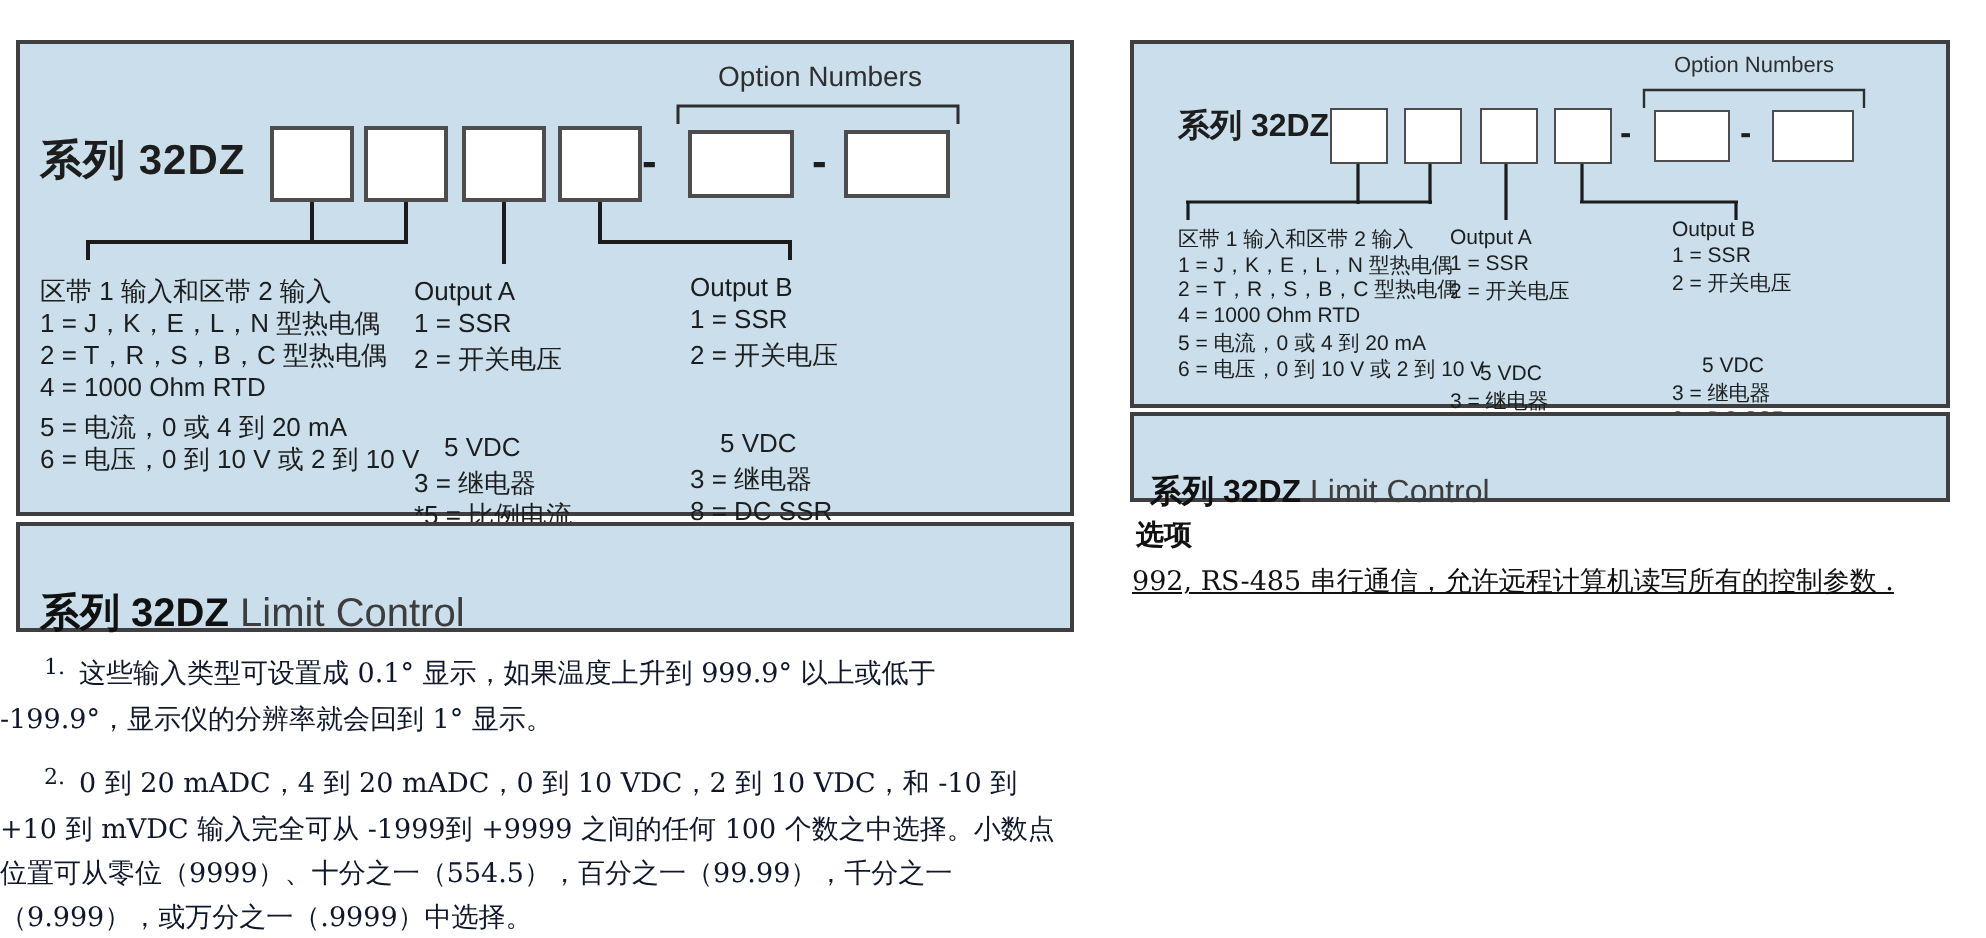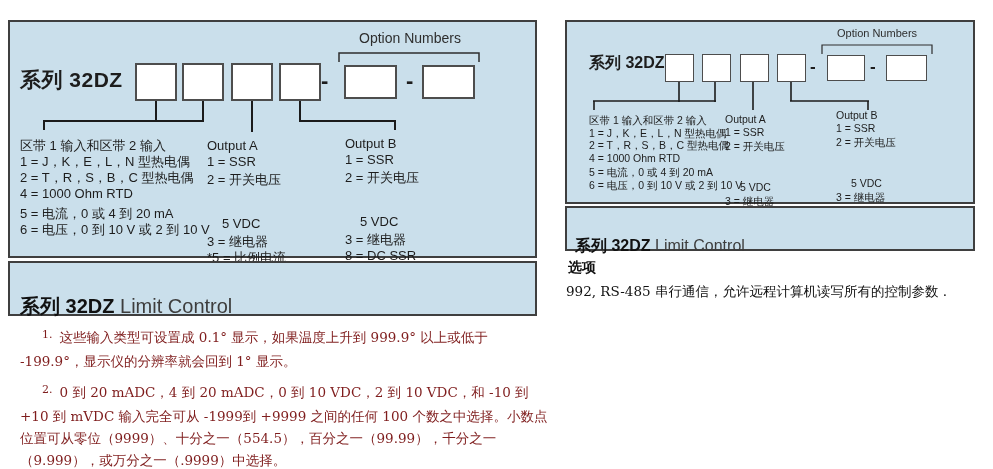--- a/index.html
+++ b/index.html
@@ -64,26 +64,26 @@
   .rp-col-in { left:22px; top:92px; }
   .rp-col-a  { left:158px; top:91px; }
   .rp-col-b  { left:269px; top:87px; }
   .rp-strip { left:565px; top:206px; width:410px; height:45px; padding:3px 8px; }
   .rp-strip .strip-title { font-size:16px; }
   .rp-strip .strip-sub { font-size:10px; margin-top:1px; }
   .rp-strip .dots { letter-spacing:4px; margin-left:8px; }
 
   
   .serif { font-family:"DejaVu Serif", serif; }
-  .footnote { position:absolute; left:20px; width:534px; font-size:13.5px; line-height:22px; text-indent:22px; color:#7f1d1d; }
+  .footnote { position:absolute; left:0; width:534px; font-size:13.5px; line-height:22px; text-indent:22px; color:#0f172a; }
   .fn1 { top:326px; }
   .fn2 { top:381px; }
   .fn-marker { font-size:11px; position:relative; top:-4px; margin-right:7px; }
   .options-hdr { position:absolute; left:568px; top:259px; font-size:14px; font-weight:bold; color:#111; }
-  .options-list { position:absolute; left:566px; top:280px; font-size:13.5px; line-height:22px; color:#111; white-space:nowrap; }
+  .options-list { position:absolute; left:566px; top:280px; font-size:13.5px; line-height:22px; color:#111; white-space:nowrap;text-decoration:underline; }
 </style>
 </head>
 <body>
 
 <div id="root">
 
   <div class="panel lp-upper">
     <div class="lp-series">系列 32DZ</div>
 
     <div class="cb lp-b1"></div>

